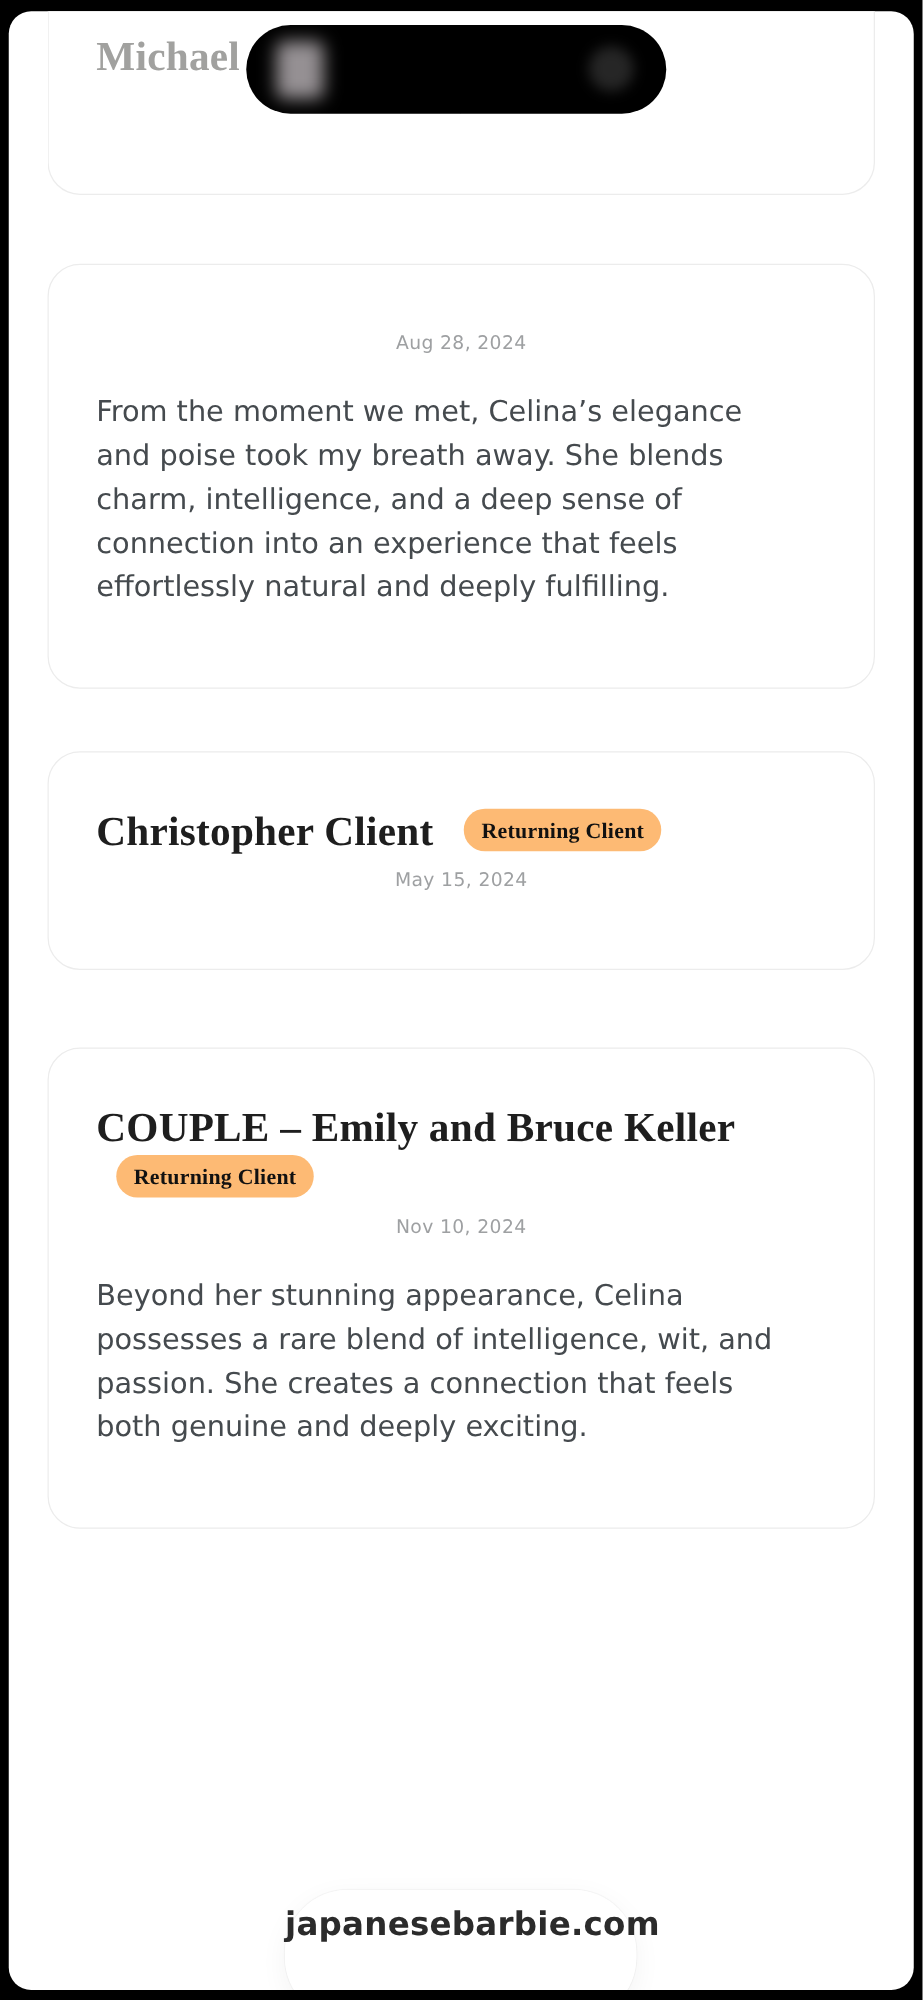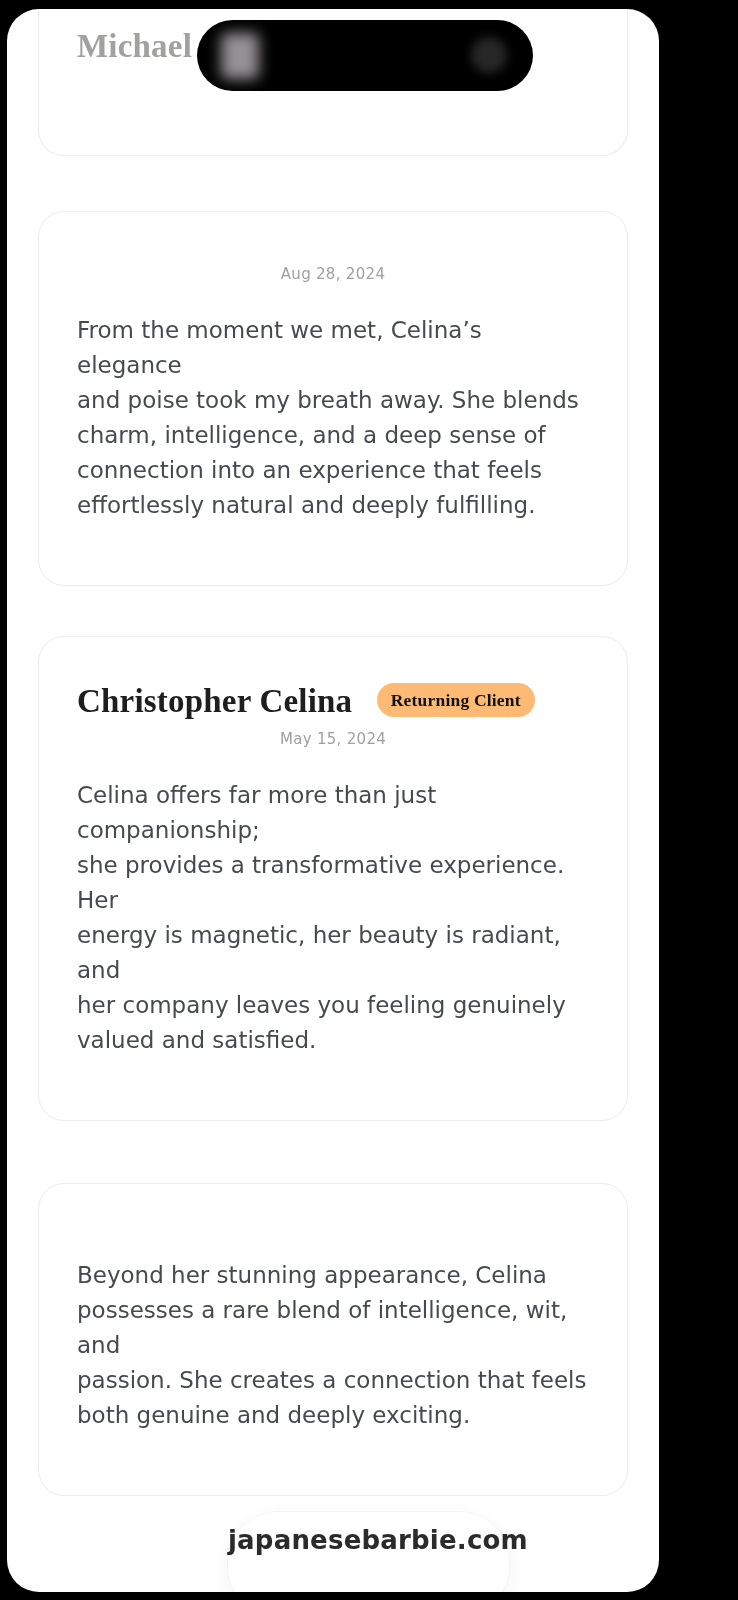--- a/index.html
+++ b/index.html
@@ -6,23 +6,23 @@
   html, body { width: 738px; height: 1600px; }
   body {
     background: #000;
     position: relative;
     font-family: "DejaVu Sans", sans-serif;
     overflow: hidden;
   }
   .phone-screen {
     position: absolute;
     left: 7px; top: 9px;
-    width: 652px; height: 1583px;
+    width: 724px; height: 1583px;
     background: #ffffff;
-    border-radius: 32px;
+    border-radius: 18px;
     overflow: hidden;
   }
   .content {
     position: relative;
     padding: 0 31px;
   }
   .card {
     background: #ffffff;
     border: 1.5px solid #ececec;
     border-radius: 26px;
@@ -136,32 +136,32 @@
       <div class="date">Aug 28, 2024</div>
       <p class="review-text">From the moment we met, Celina’s elegance
 and poise took my breath away. She blends
 charm, intelligence, and a deep sense of
 connection into an experience that feels
 effortlessly natural and deeply fulfilling.</p>
     </article>
 
     <article class="card third">
       <h3 class="title">
-        <span class="name">Christopher Celina</span>
+        <span class="name">Christopher Client</span>
         <span class="badge">Returning Client</span>
       </h3>
       <div class="date">May 15, 2024</div>
-      <p class="review-text">Celina offers far more than just companionship;
-she provides a transformative experience. Her
-energy is magnetic, her beauty is radiant, and
-her company leaves you feeling genuinely
-valued and satisfied.</p>
     </article>
 
     <article class="card fourth">
+      <h3 class="title">
+        <span class="name">COUPLE – Emily and Bruce Keller</span>
+        <span class="badge">Returning Client</span>
+      </h3>
+      <div class="date">Nov 10, 2024</div>
       <p class="review-text">Beyond her stunning appearance, Celina
 possesses a rare blend of intelligence, wit, and
 passion. She creates a connection that feels
 both genuine and deeply exciting.</p>
     </article>
 
   </div>
 
   <div class="notch">
     <div class="notch-thumb"></div>

